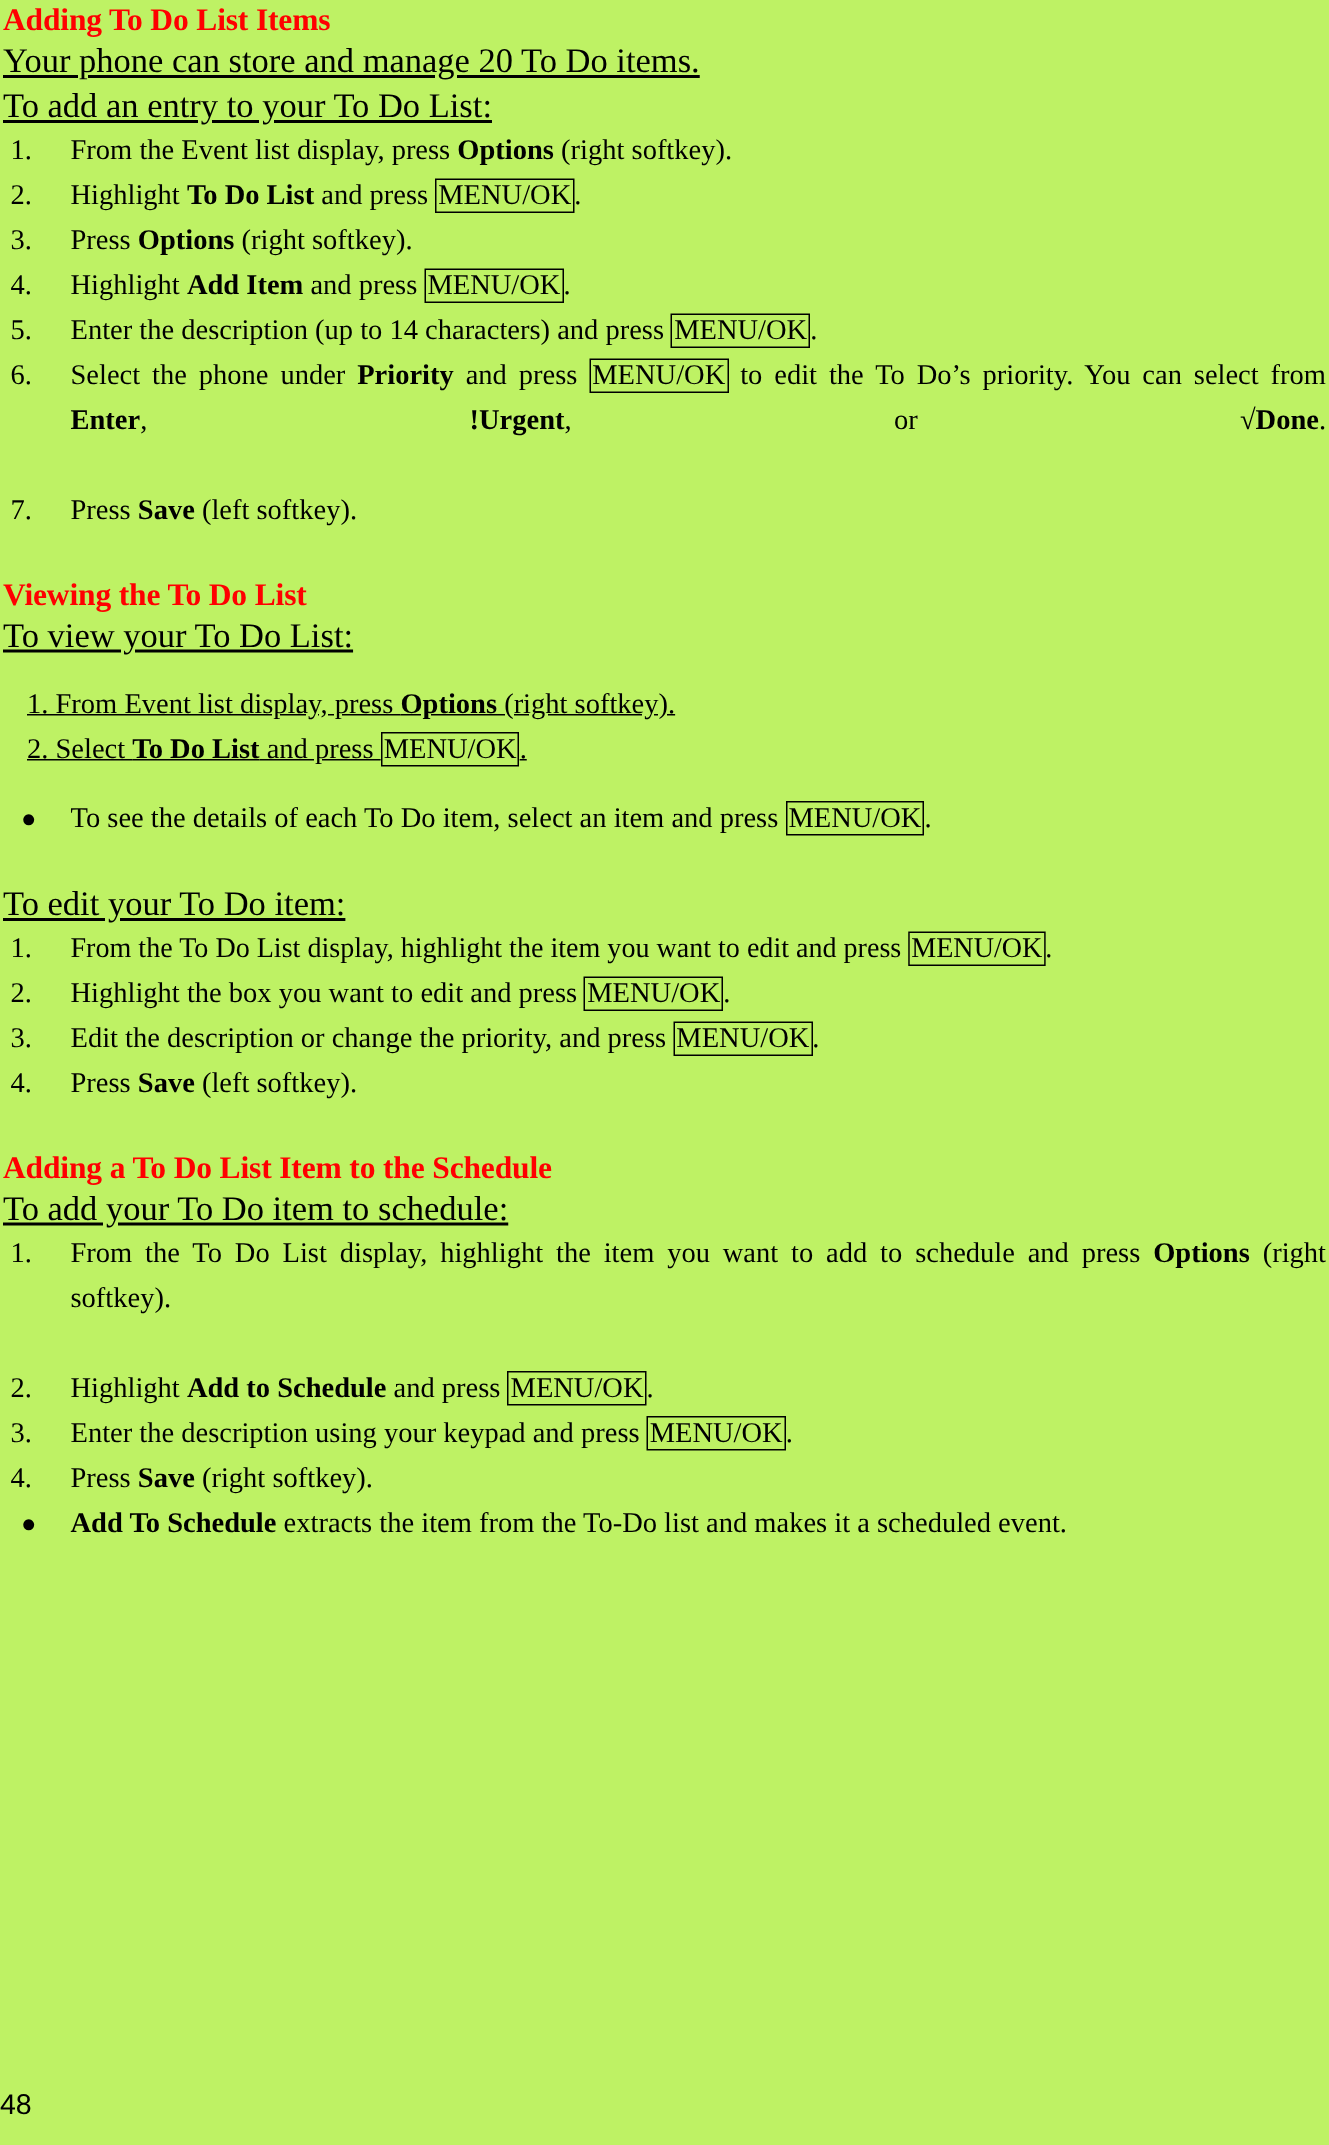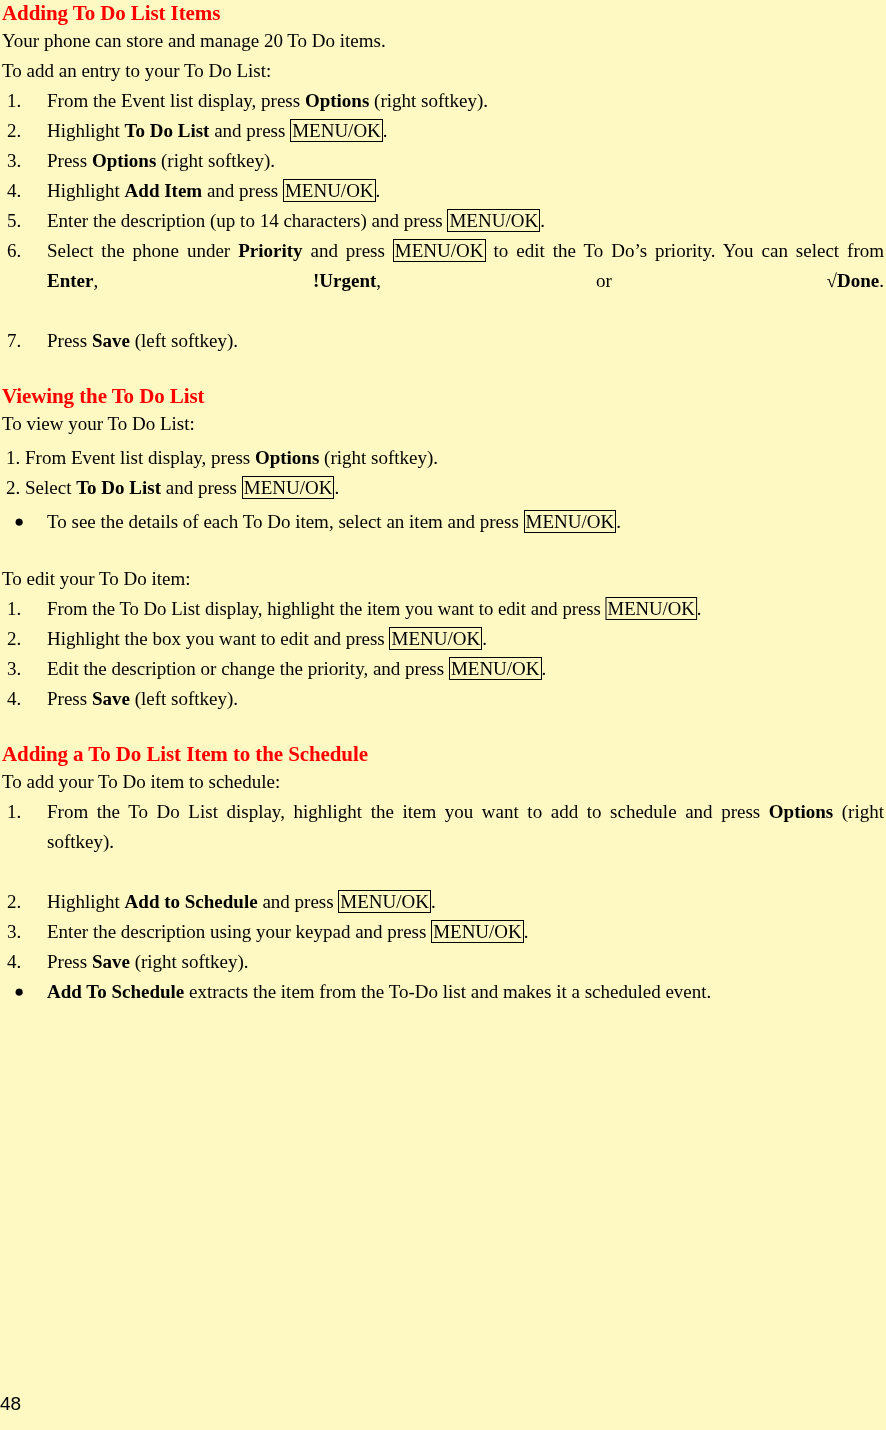--- a/index.html
+++ b/index.html
@@ -8,21 +8,21 @@
     background: #ffffff;
   }
   body {
     font-family: "Liberation Serif", "DejaVu Serif", serif;
     color: #000000;
   }
   .page {
     position: relative;
     width: 886px;
     height: 1430px;
-    background: #fef9c3;
+    background: #bef264;
     overflow: hidden;
     box-sizing: border-box;
   }
   .content {
     position: absolute;
     left: 0;
     top: 0;
     width: 886px;
     padding: 0 2px 0 2px;
     box-sizing: border-box;
@@ -38,25 +38,26 @@
     padding: 0;
     letter-spacing: -0.1px;
     font-family: "Liberation Serif", "DejaVu Serif", serif;
   }
   .sec-gap {
     height: 27px;
   }
 
   
   p.body-line {
-    font-size: 19px;
+    font-size: 23px;
     line-height: 30px;
     margin: 0;
     padding: 0;
     font-family: "Liberation Serif", "DejaVu Serif", serif;
+    text-decoration: underline;
   }
 
   
   ol.num-list {
     list-style: none;
     margin: 0;
     padding: 0;
   }
   ol.num-list > li {
     position: relative;
@@ -85,22 +86,23 @@
   }
   li.tight > .li-text {
     display: inline-block;
     transform: scaleX(0.985);
     transform-origin: left center;
   }
 
   
   ol.plain-list {
     list-style: none;
-    margin: 4px;
-    padding: 0;
+    margin: 16px;
+    padding: 0;
+    text-decoration: underline;
   }
   ol.plain-list > li {
     font-size: 19px;
     line-height: 30px;
     margin: 0;
     padding: 0;
   }
 
   
   ul.bullet-list {

